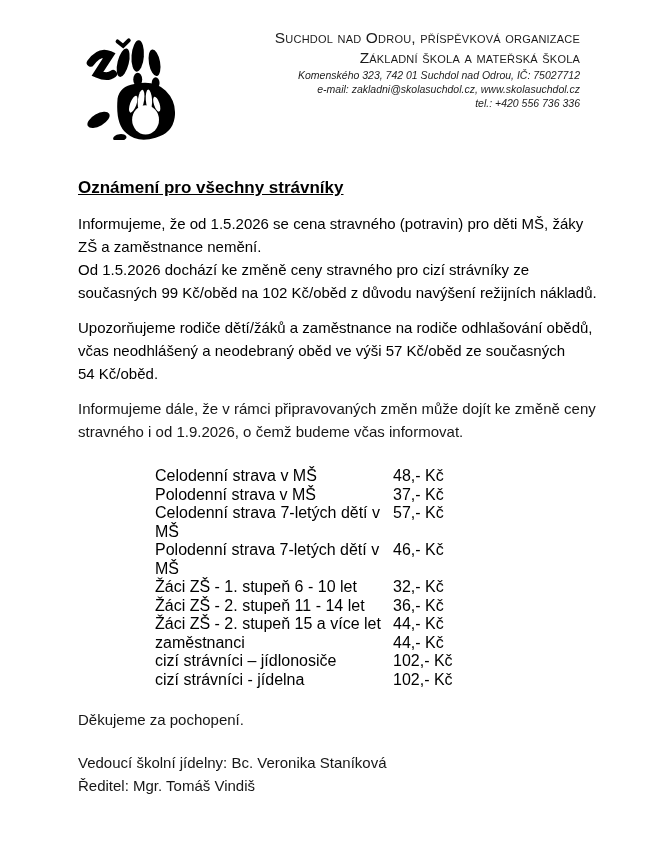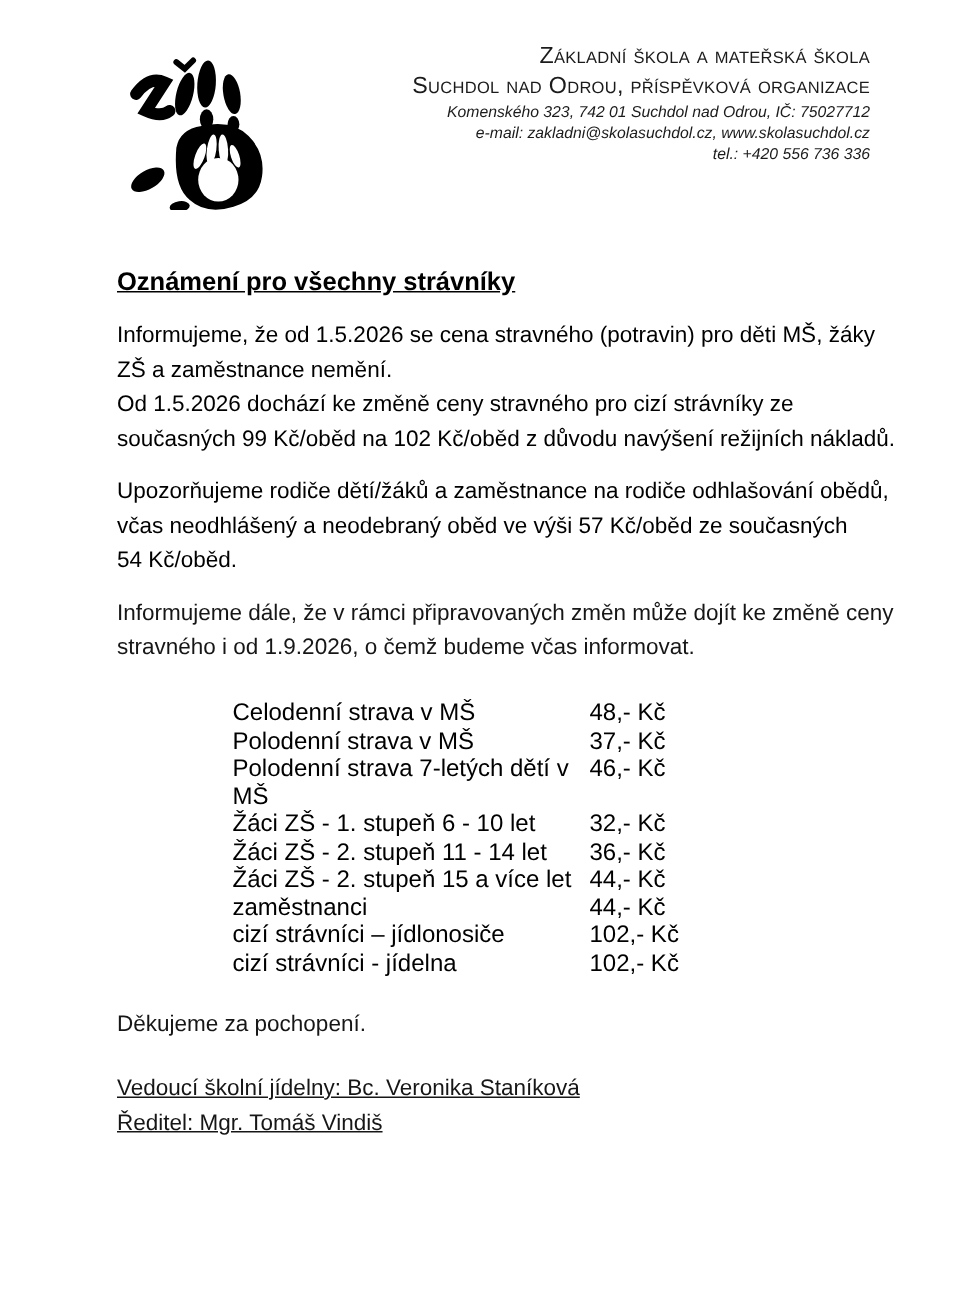--- a/index.html
+++ b/index.html
@@ -57,21 +57,21 @@
   .price-table {
     margin: 24px 0 0 77px;
     font-family: Liberation Sans, sans-serif;
     font-size: 16px;
     color: #000;
   }
   .trow { display: flex; line-height: 18.5px; }
   .tlabel { width: 238px; }
   .tprice { white-space: nowrap; }
   .closing { margin-top: 19px; font-size: 15px; line-height: 23px; }
-  .signatures { margin-top: 20px; font-size: 15px; line-height: 23px; text-decoration: underline; }
+  .signatures { margin-top: 20px; font-size: 15px; line-height: 23px; }
 </style>
 </head>
 <body>
 
 <div class="page">
 
   <div class="letterhead">
     <div class="logo">
       <svg viewBox="0 0 100 100" width="112" height="112" xmlns="http://www.w3.org/2000/svg" fill="#000000">
 
@@ -93,22 +93,22 @@
           <ellipse cx="59" cy="64" rx="2.8" ry="9" transform="rotate(8 59 64)"></ellipse>
           <ellipse cx="66" cy="64" rx="2.8" ry="9" transform="rotate(-4 66 64)"></ellipse>
           <ellipse cx="73" cy="68" rx="2.5" ry="7" transform="rotate(-18 73 68)"></ellipse>
         </g>
 
         <ellipse cx="21" cy="82" rx="11" ry="5.5" transform="rotate(-30 21 82)"></ellipse>
         <ellipse cx="40" cy="98" rx="6" ry="3.2" transform="rotate(-8 40 98)"></ellipse>
       </svg>
     </div>
     <div class="header-text">
+      <div class="org-line">Suchdol nad Odrou, příspěvková organizace</div>
       <div class="org-line">Základní škola a mateřská škola</div>
-      <div class="org-line">Suchdol nad Odrou, příspěvková organizace</div>
       <div class="addr-line">Komenského 323, 742 01 Suchdol nad Odrou, IČ: 75027712</div>
       <div class="addr-line">e-mail: zakladni@skolasuchdol.cz, www.skolasuchdol.cz</div>
       <div class="addr-line">tel.: +420 556 736 336</div>
     </div>
   </div>
 
   <div class="content">
 
     <h1 class="doc-title">Oznámení pro všechny strávníky</h1>
 
@@ -131,20 +131,24 @@
     </div>
 
     <div class="price-table">
       <div class="trow">
         <div class="tlabel">Celodenní strava v MŠ</div>
         <div class="tprice">48,- Kč</div>
       </div>
       <div class="trow">
         <div class="tlabel">Polodenní strava v MŠ</div>
         <div class="tprice">37,- Kč</div>
+      </div>
+      <div class="trow">
+        <div class="tlabel">Celodenní strava 7-letých dětí v MŠ</div>
+        <div class="tprice">57,- Kč</div>
       </div>
       <div class="trow">
         <div class="tlabel">Polodenní strava 7-letých dětí v MŠ</div>
         <div class="tprice">46,- Kč</div>
       </div>
       <div class="trow">
         <div class="tlabel">Žáci ZŠ - 1. stupeň 6 - 10 let</div>
         <div class="tprice">32,- Kč</div>
       </div>
       <div class="trow">

